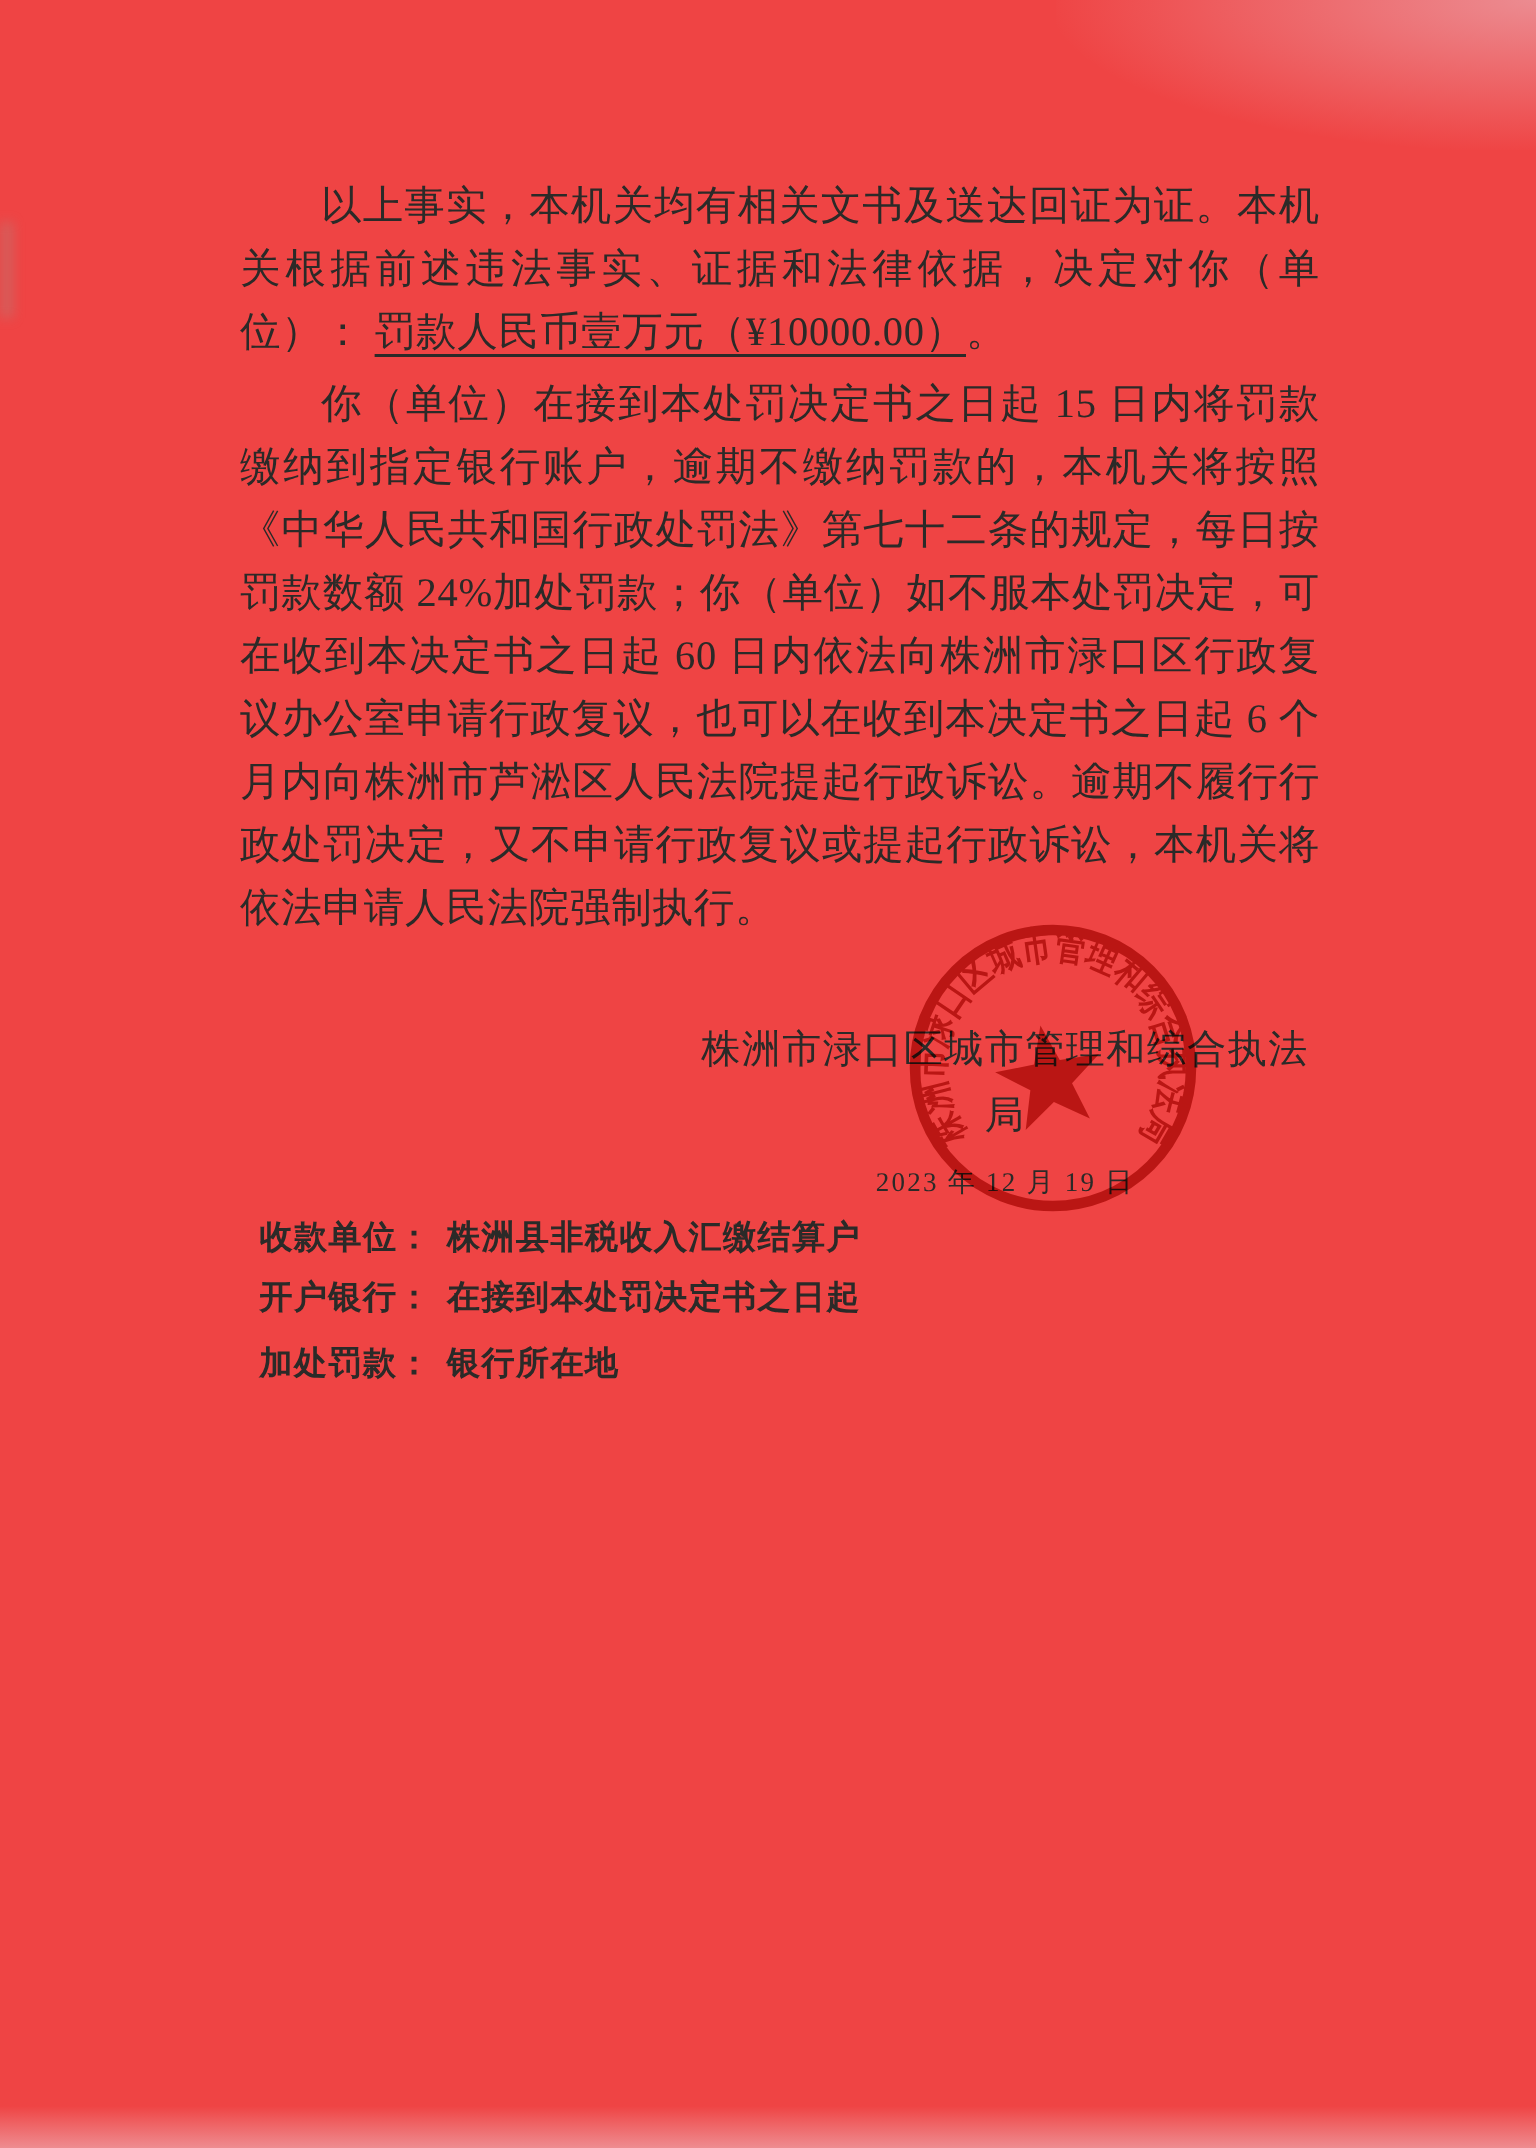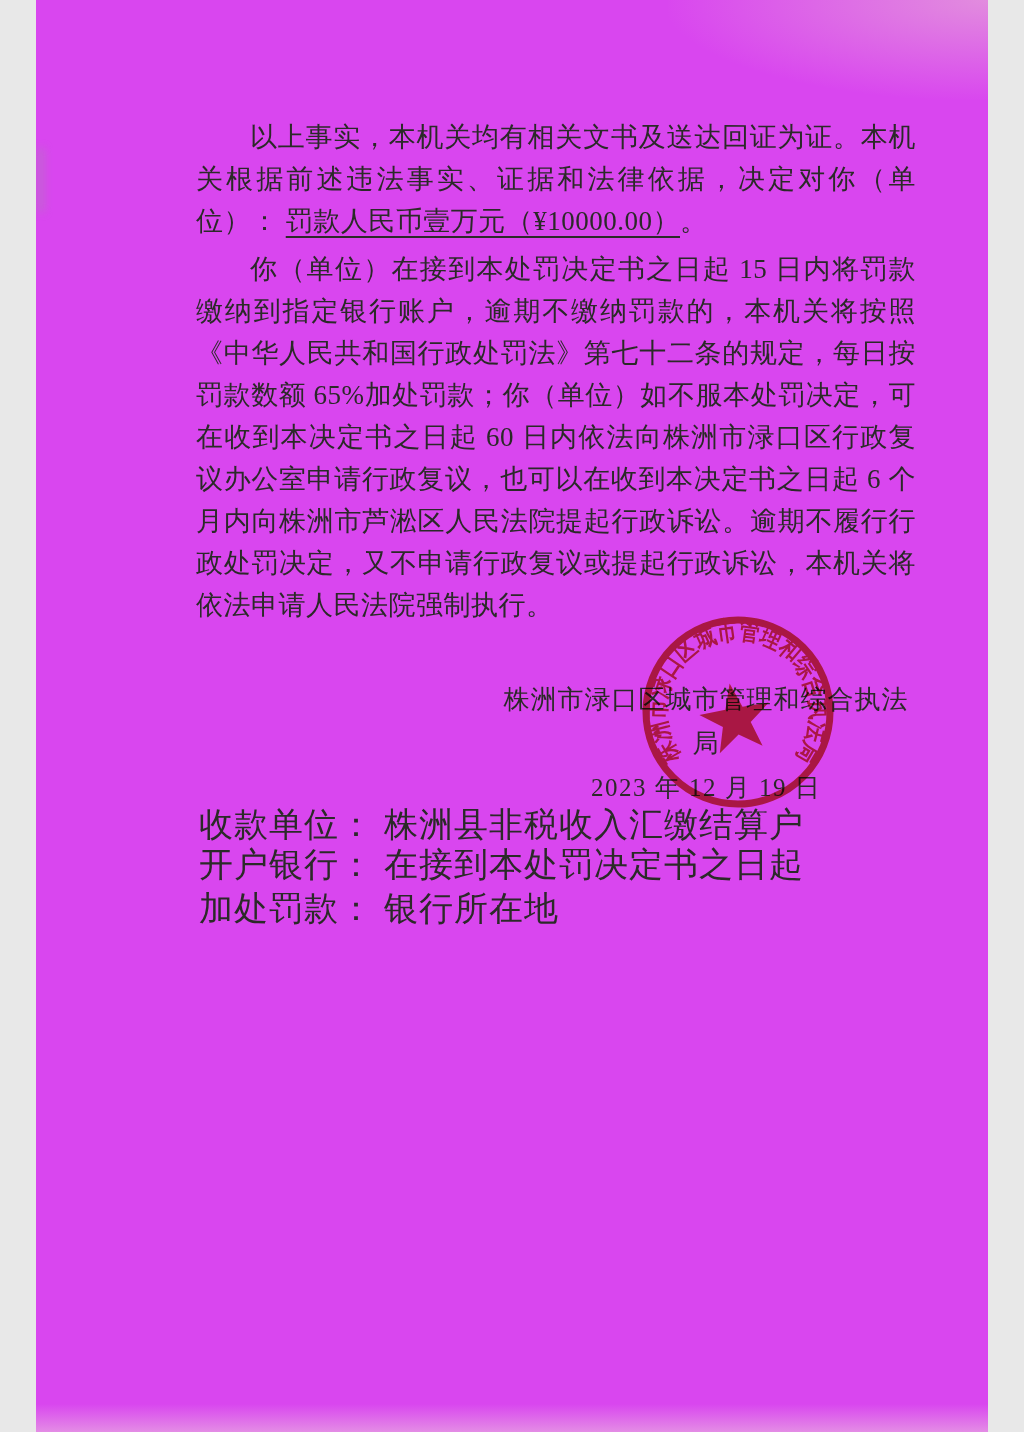--- a/index.html
+++ b/index.html
@@ -1,21 +1,21 @@
 <!DOCTYPE html>
 <html><head>
 <meta charset="utf-8">
 <style>
   html, body { margin: 0; padding: 0; background: #e8e8e8; }
   .page {
     position: relative;
-    width: 952px;
+    width: 1024px;
     height: 1432px;
     margin: 0 auto;
-    background: #d946ef;
+    background: #ef4444;
     overflow: hidden;
     font-family: "Liberation Serif", "DejaVu Serif", serif;
     color: #2b2a28;
   }
   
   .scan-tint-tr {
     position: absolute; top: 0; right: 0; width: 320px; height: 100px;
     background: radial-gradient(ellipse at 100% 0%, rgba(233,198,208,0.55), rgba(233,198,208,0) 72%);
     pointer-events: none;
   }
@@ -44,52 +44,53 @@
     text-decoration-thickness: 2px;
     text-underline-offset: 6px;
   }
   .signature {
     position: absolute;
     left: 460px; top: 678px; width: 420px;
     text-align: center;
     font-size: 26px; line-height: 44px;
     letter-spacing: 1px;
   }
-  .sig-date { font-size: 25px; letter-spacing: 1.5px; }
+  .sig-date { font-size: 18px; letter-spacing: 1.5px; }
   .stamp {
     position: absolute;
     left: 596px; top: 606px;
     width: 212px; height: 212px;
     mix-blend-mode: multiply;
     opacity: 0.88;
   }
   .stamp text { font-family: "Liberation Serif", "DejaVu Serif", serif; font-weight: bold; }
   .payment {
     position: absolute;
-    left: 163px; top: 805px;
-    font-size: 34px; line-height: 40px;
+    left: 173px; top: 805px;
+    font-size: 22px; line-height: 40px;
     letter-spacing: 1px;
+    font-weight: bold;
   }
   .pay-row { white-space: pre; }
   .pay-row:last-child { margin-top: 4px; }
   .pay-value { margin-left: 10px; }
   .pay-value.digits { letter-spacing: 2px; }
 </style>
 </head>
 <body>
 
 <div class="page">
 
   <div class="scan-tint-tr"></div>
   <div class="scan-smudge-left"></div>
   <div class="scan-tint-bottom"></div>
 
   <div class="doc-body">
     <p class="para"><span>以上事实，本机关均有相关文书及送达回证为证。本机关根据前述违法事实、证据和法律依据，决定对你（单位）： </span><span class="penalty-underline">罚款人民币壹万元（¥10000.00）</span><span>。</span></p>
-    <p class="para">你（单位）在接到本处罚决定书之日起 15 日内将罚款缴纳到指定银行账户，逾期不缴纳罚款的，本机关将按照《中华人民共和国行政处罚法》第七十二条的规定，每日按罚款数额 65%加处罚款；你（单位）如不服本处罚决定，可在收到本决定书之日起 60 日内依法向株洲市渌口区行政复议办公室申请行政复议，也可以在收到本决定书之日起 6 个月内向株洲市芦淞区人民法院提起行政诉讼。逾期不履行行政处罚决定，又不申请行政复议或提起行政诉讼，本机关将依法申请人民法院强制执行。</p>
+    <p class="para">你（单位）在接到本处罚决定书之日起 15 日内将罚款缴纳到指定银行账户，逾期不缴纳罚款的，本机关将按照《中华人民共和国行政处罚法》第七十二条的规定，每日按罚款数额 24%加处罚款；你（单位）如不服本处罚决定，可在收到本决定书之日起 60 日内依法向株洲市渌口区行政复议办公室申请行政复议，也可以在收到本决定书之日起 6 个月内向株洲市芦淞区人民法院提起行政诉讼。逾期不履行行政处罚决定，又不申请行政复议或提起行政诉讼，本机关将依法申请人民法院强制执行。</p>
   </div>
 
   <div class="signature">
     <div>株洲市渌口区城市管理和综合执法局</div>
     <div class="sig-date">2023 年 12 月 19 日</div>
   </div>
 
   <svg class="stamp" viewBox="0 0 212 212" aria-hidden="true">
     <circle cx="106" cy="106" r="92" fill="none" stroke="#c03a2e" stroke-width="7"></circle>
     <path id="sealArc" d="M 48.5 151 A 73 73 0 1 1 163.5 151" fill="none"></path>

